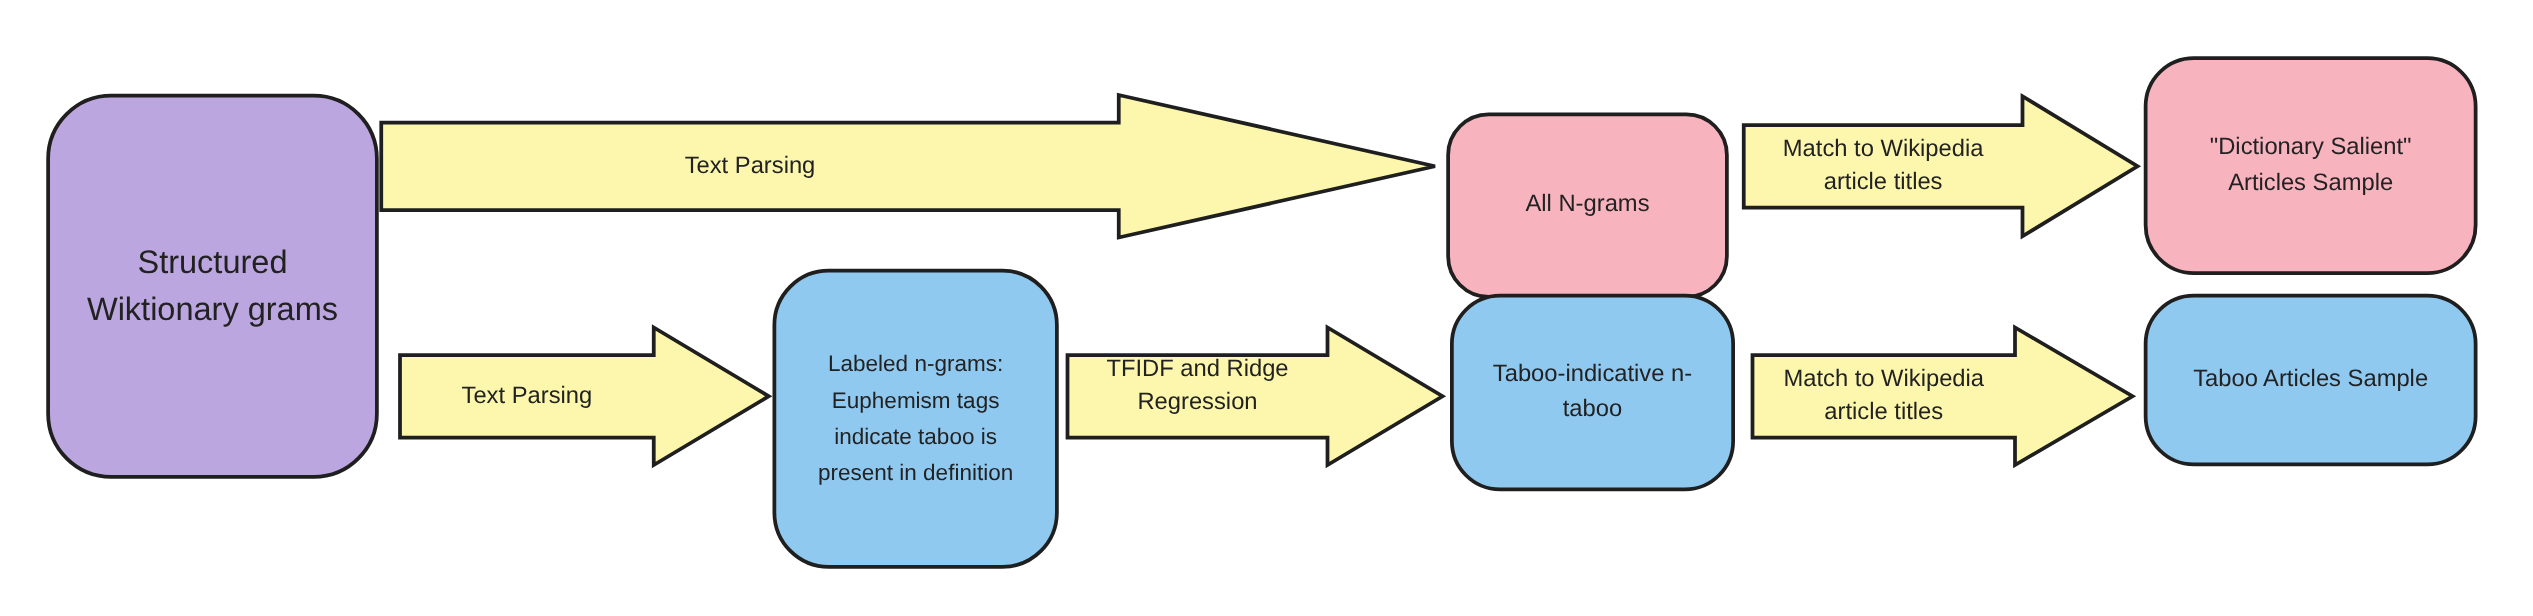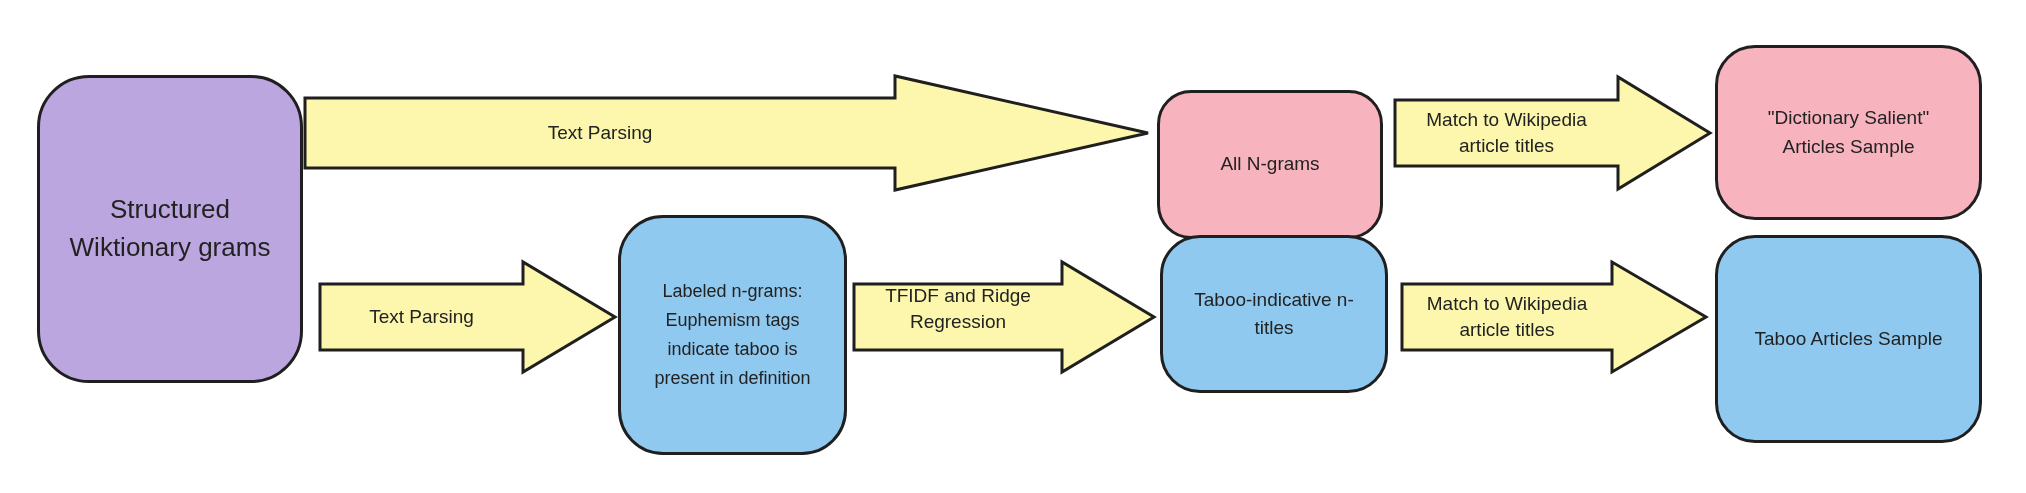--- a/index.html
+++ b/index.html
@@ -43,21 +43,21 @@
     white-space: pre-line;
     font-size: 19px;
     line-height: 1.35;
   }
 
   #node-source { left: 37px; top: 75px; width: 266px; height: 308px; border-radius: 52px; font-size: 26px; line-height: 1.45; }
   #node-all-ngrams { left: 1157px; top: 58px; width: 226px; height: 149px; border-radius: 34px; font-size: 19px; margin-top: 32px; }
   #node-dictionary-salient { left: 1715px; top: 45px; width: 267px; height: 175px; border-radius: 40px; font-size: 19px; }
   #node-labeled-ngrams { left: 618px; top: 215px; width: 229px; height: 240px; border-radius: 45px; font-size: 18px; line-height: 1.6; }
   #node-taboo-ngrams { left: 1160px; top: 235px; width: 228px; height: 158px; border-radius: 40px; font-size: 19px; }
-  #node-taboo-articles { left: 1715px; top: 235px; width: 267px; height: 208px; border-radius: 40px; font-size: 19px; }
+  #node-taboo-articles { left: 1715px; top: 235px; width: 267px; height: 138px; border-radius: 40px; font-size: 19px; }
 
   #arrow-top-parsing   { left: 303px;  top: 74px;  width: 849px; height: 120px; }
   #arrow-top-match     { left: 1393px; top: 75px;  width: 320px; height: 118px; }
   #arrow-bottom-parsing{ left: 318px;  top: 260px; width: 300px; height: 114px; }
   #arrow-tfidf         { left: 852px;  top: 260px; width: 305px; height: 114px; }
   #arrow-bottom-match  { left: 1400px; top: 260px; width: 310px; height: 114px; }
 
   #label-top-parsing    { left: 305px;  top: 98px;  width: 590px; height: 70px; }
   #label-top-match      { left: 1395px; top: 100px; width: 223px; height: 66px; }
   #label-bottom-parsing { left: 320px;  top: 284px; width: 203px; height: 66px; }
@@ -76,21 +76,21 @@
 
   <div class="node pink" id="node-dictionary-salient">"Dictionary Salient"
 Articles Sample</div>
 
   <div class="node blue" id="node-labeled-ngrams">Labeled n-grams:
 Euphemism tags
 indicate taboo is
 present in definition</div>
 
   <div class="node blue" id="node-taboo-ngrams">Taboo-indicative n-
-titles</div>
+taboo</div>
 
   <div class="node blue" id="node-taboo-articles">Taboo Articles Sample</div>
 
   <svg class="arrow" id="arrow-top-parsing" viewBox="0 0 849 120">
     <polygon points="2,24 592,24 592,2 845,59 592,116 592,94 2,94"></polygon>
   </svg>
 
   <svg class="arrow" id="arrow-top-match" viewBox="0 0 320 118">
     <polygon points="2,25 225,25 225,2 317,58 225,114 225,91 2,91"></polygon>
   </svg>

